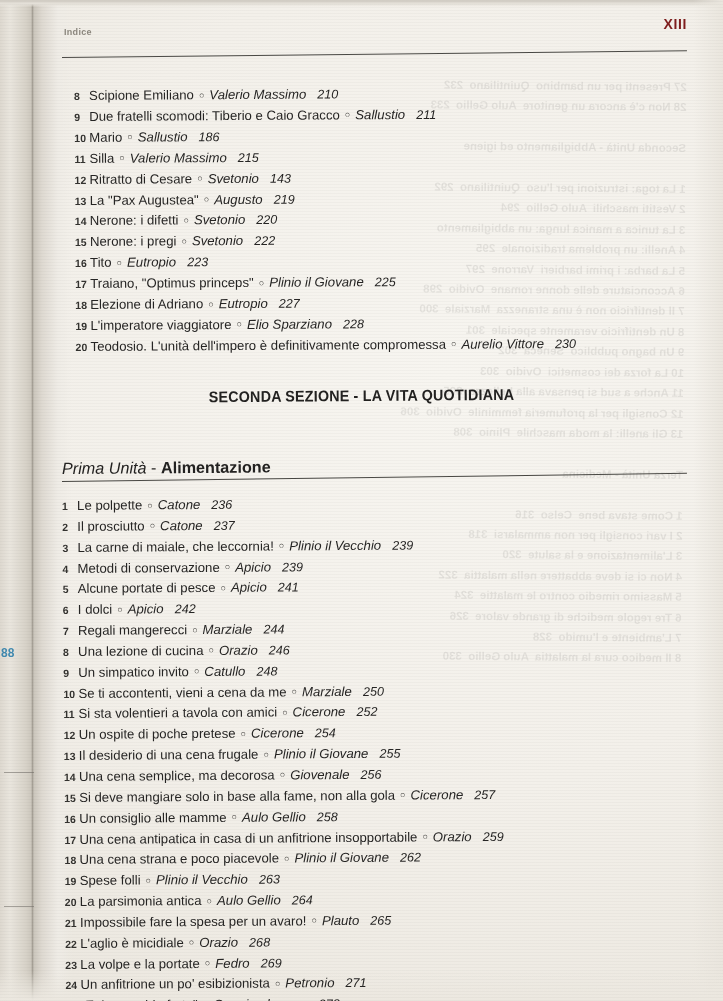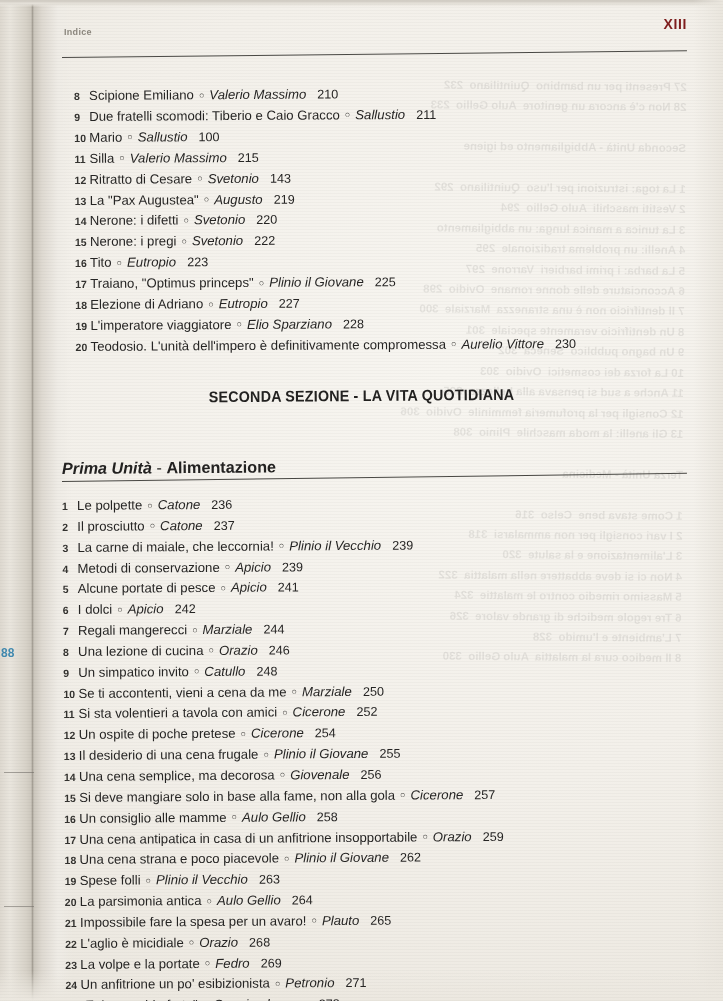--- a/index.html
+++ b/index.html
@@ -149,20 +149,21 @@
     vertical-align: 1.5px;
     color: #3a3936;
   }
   .author {
     font-style: italic;
   }
   .pg {
     display: inline-block;
     margin-left: 11px;
     font-size: 12.6px;
+    font-style: italic;
   }
 
   
   .toc.list-one { transform: rotate(-0.34deg); transform-origin: left top; }
   .toc.list-two { transform: rotate(-0.40deg); transform-origin: left top; }
 
   
   .section-heading {
     position: absolute;
     left: 0;
@@ -179,21 +180,21 @@
     position: absolute;
     left: 62px;
     top: 459px;
     font-size: 16.2px;
     color: #232221;
     transform: rotate(-0.42deg);
     transform-origin: left center;
   }
   .unit-heading .unit-name {
     font-style: italic;
-    font-weight: 700;
+    font-weight: 400;
     text-align: center;
   }
   .unit-heading .unit-sep { font-weight: 400; }
   .unit-heading .unit-topic { font-weight: 700; }
   .unit-rule {
     position: absolute;
     left: 62px;
     top: 481px;
     width: 625px;
     height: 1.3px;
@@ -270,21 +271,21 @@
   <div class="running-head">Indice</div>
   <div class="head-rule"></div>
 
   <div class="edge-folio">88</div>
   <div class="bleed-rule r1"></div>
   <div class="bleed-rule r2"></div>
 
   <ul class="toc list-one" id="list-one">
       <li class="entry"><span class="num">8</span><span class="title">Scipione Emiliano</span><span class="sep">○</span><span class="author">Valerio Massimo</span><span class="pg">210</span></li>
       <li class="entry"><span class="num">9</span><span class="title">Due fratelli scomodi: Tiberio e Caio Gracco</span><span class="sep">○</span><span class="author">Sallustio</span><span class="pg">211</span></li>
-      <li class="entry"><span class="num">10</span><span class="title">Mario</span><span class="sep">○</span><span class="author">Sallustio</span><span class="pg">100</span></li>
+      <li class="entry"><span class="num">10</span><span class="title">Mario</span><span class="sep">○</span><span class="author">Sallustio</span><span class="pg">186</span></li>
       <li class="entry"><span class="num">11</span><span class="title">Silla</span><span class="sep">○</span><span class="author">Valerio Massimo</span><span class="pg">215</span></li>
       <li class="entry"><span class="num">12</span><span class="title">Ritratto di Cesare</span><span class="sep">○</span><span class="author">Svetonio</span><span class="pg">143</span></li>
       <li class="entry"><span class="num">13</span><span class="title">La "Pax Augustea"</span><span class="sep">○</span><span class="author">Augusto</span><span class="pg">219</span></li>
       <li class="entry"><span class="num">14</span><span class="title">Nerone: i difetti</span><span class="sep">○</span><span class="author">Svetonio</span><span class="pg">220</span></li>
       <li class="entry"><span class="num">15</span><span class="title">Nerone: i pregi</span><span class="sep">○</span><span class="author">Svetonio</span><span class="pg">222</span></li>
       <li class="entry"><span class="num">16</span><span class="title">Tito</span><span class="sep">○</span><span class="author">Eutropio</span><span class="pg">223</span></li>
       <li class="entry"><span class="num">17</span><span class="title">Traiano, "Optimus princeps"</span><span class="sep">○</span><span class="author">Plinio il Giovane</span><span class="pg">225</span></li>
       <li class="entry"><span class="num">18</span><span class="title">Elezione di Adriano</span><span class="sep">○</span><span class="author">Eutropio</span><span class="pg">227</span></li>
       <li class="entry"><span class="num">19</span><span class="title">L'imperatore viaggiatore</span><span class="sep">○</span><span class="author">Elio Sparziano</span><span class="pg">228</span></li>
       <li class="entry"><span class="num">20</span><span class="title">Teodosio. L'unità dell'impero è definitivamente compromessa</span><span class="sep">○</span><span class="author">Aurelio Vittore</span><span class="pg">230</span></li>

